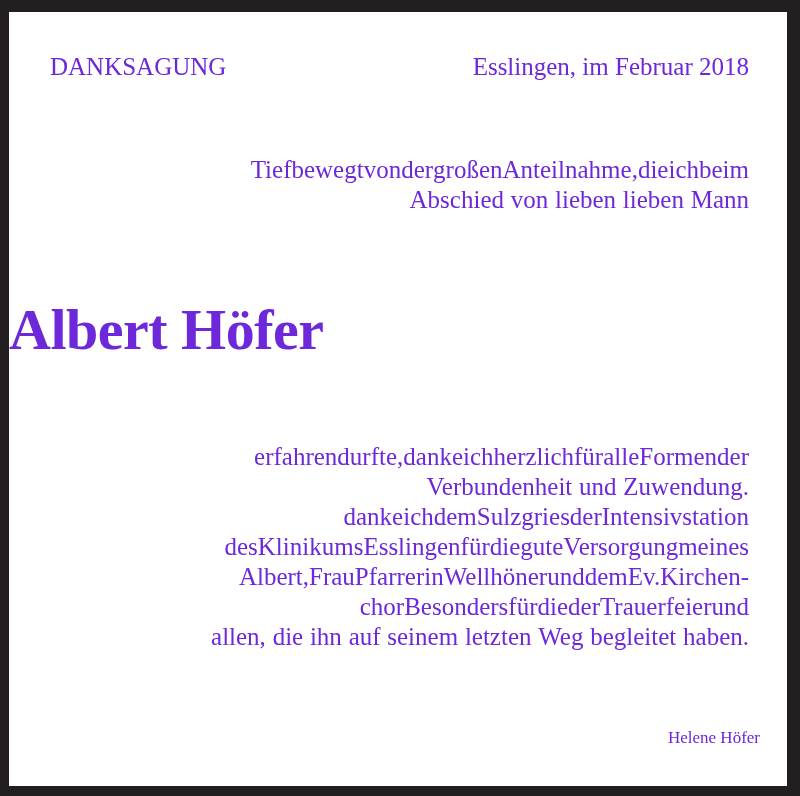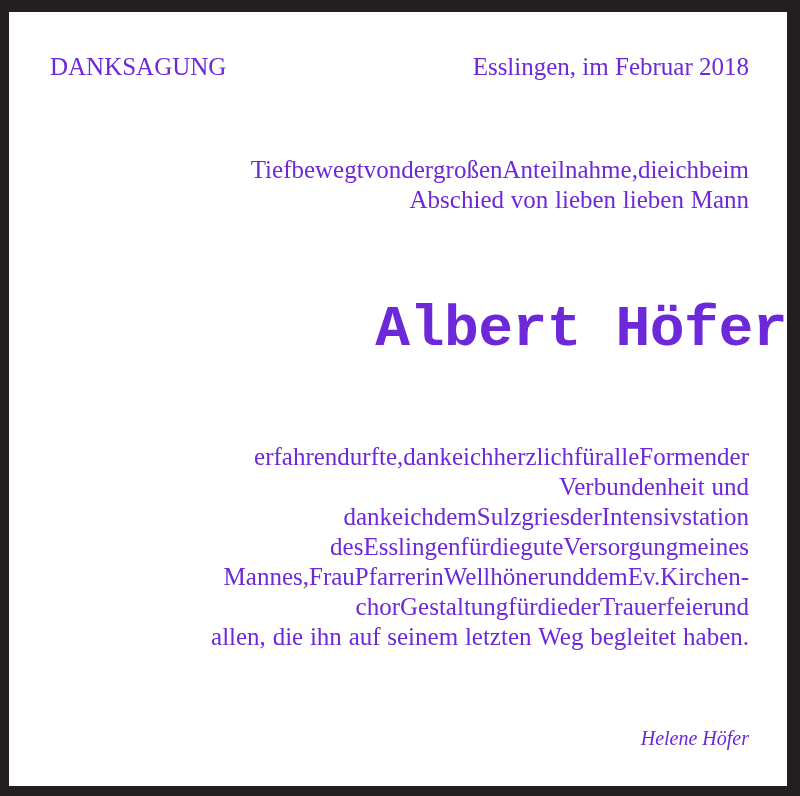--- a/index.html
+++ b/index.html
@@ -47,36 +47,34 @@
       font-size: 25px;
       line-height: 30px;
       text-align: justify;
     }
     .intro { top: 143px; }
     .name {
       position: absolute;
       left: 0;
       right: 0;
       top: 286px;
-      text-align: right;
+      text-align: left;
       font-size: 58px;
       font-weight: bold;
       line-height: 64px;
       letter-spacing: -0.5px;
-      font-family: Liberation Mono, monospace;
     }
     .body-text { top: 430px; }
     .signature {
       position: absolute;
-      right: 38px;
+      right: 27px;
       top: 711px;
-      font-size: 20px;
+      font-size: 17px;
       line-height: 30px;
       white-space: nowrap;
-      font-style: italic;
     }
     .jline {
       display: flex;
       justify-content: flex-end;
       white-space: nowrap;
       height: 30px;
     }
     .jline.left {
       justify-content: flex-end;
       gap: 0.27em;
@@ -120,51 +118,53 @@
         <span>ich</span>
         <span>herzlich</span>
         <span>für</span>
         <span>alle</span>
         <span>Formen</span>
         <span>der</span>
       </div>
     <div class="jline left">
         <span>Verbundenheit</span>
         <span>und</span>
+        <span>Zuwendung.</span>
       </div>
     <div class="jline">
         <span>danke</span>
         <span>ich</span>
         <span>dem</span>
         <span>Sulzgries</span>
         <span>der</span>
         <span>Intensivstation</span>
       </div>
     <div class="jline">
         <span>des</span>
+        <span>Klinikums</span>
         <span>Esslingen</span>
         <span>für</span>
         <span>die</span>
         <span>gute</span>
         <span>Versorgung</span>
         <span>meines</span>
       </div>
     <div class="jline">
-        <span>Mannes,</span>
+        <span>Albert,</span>
         <span>Frau</span>
         <span>Pfarrerin</span>
         <span>Wellhöner</span>
         <span>und</span>
         <span>dem</span>
         <span>Ev.</span>
         <span>Kirchen-</span>
       </div>
     <div class="jline">
         <span>chor</span>
-        <span>Gestaltung</span>
+        <span>Besonders</span>
         <span>für</span>
         <span>die</span>
         <span>der</span>
         <span>Trauerfeier</span>
         <span>und</span>
       </div>
     <div class="jline left">
         <span>allen,</span>
         <span>die</span>
         <span>ihn</span>

